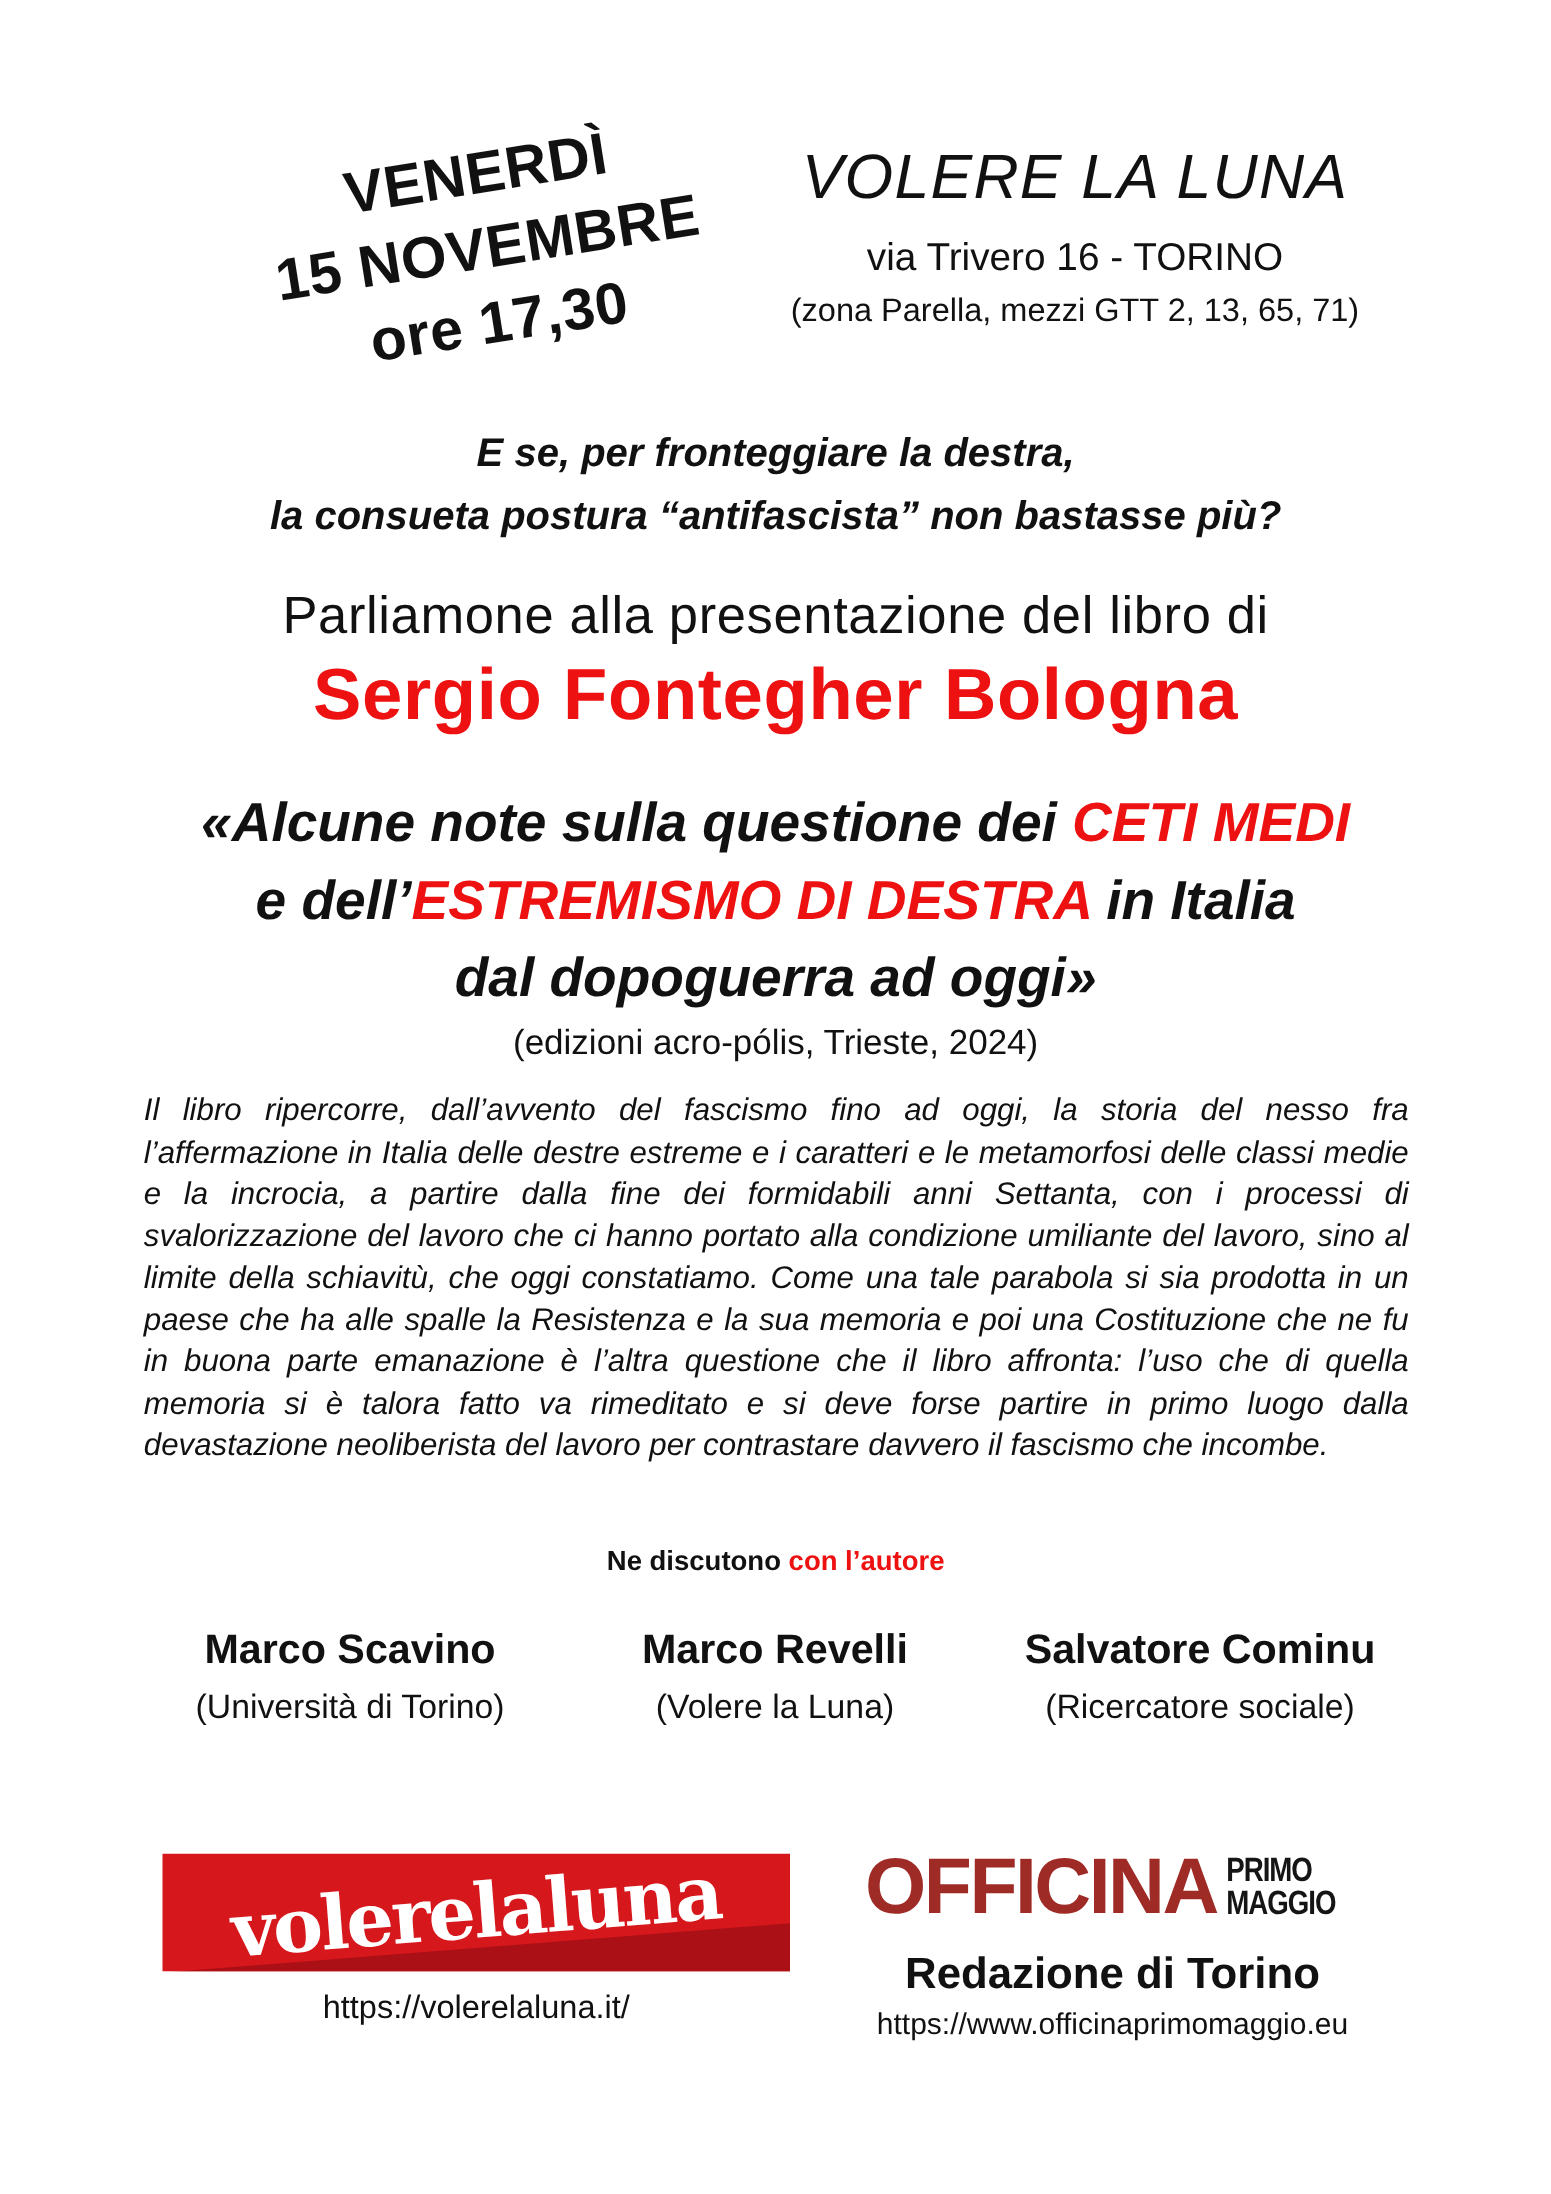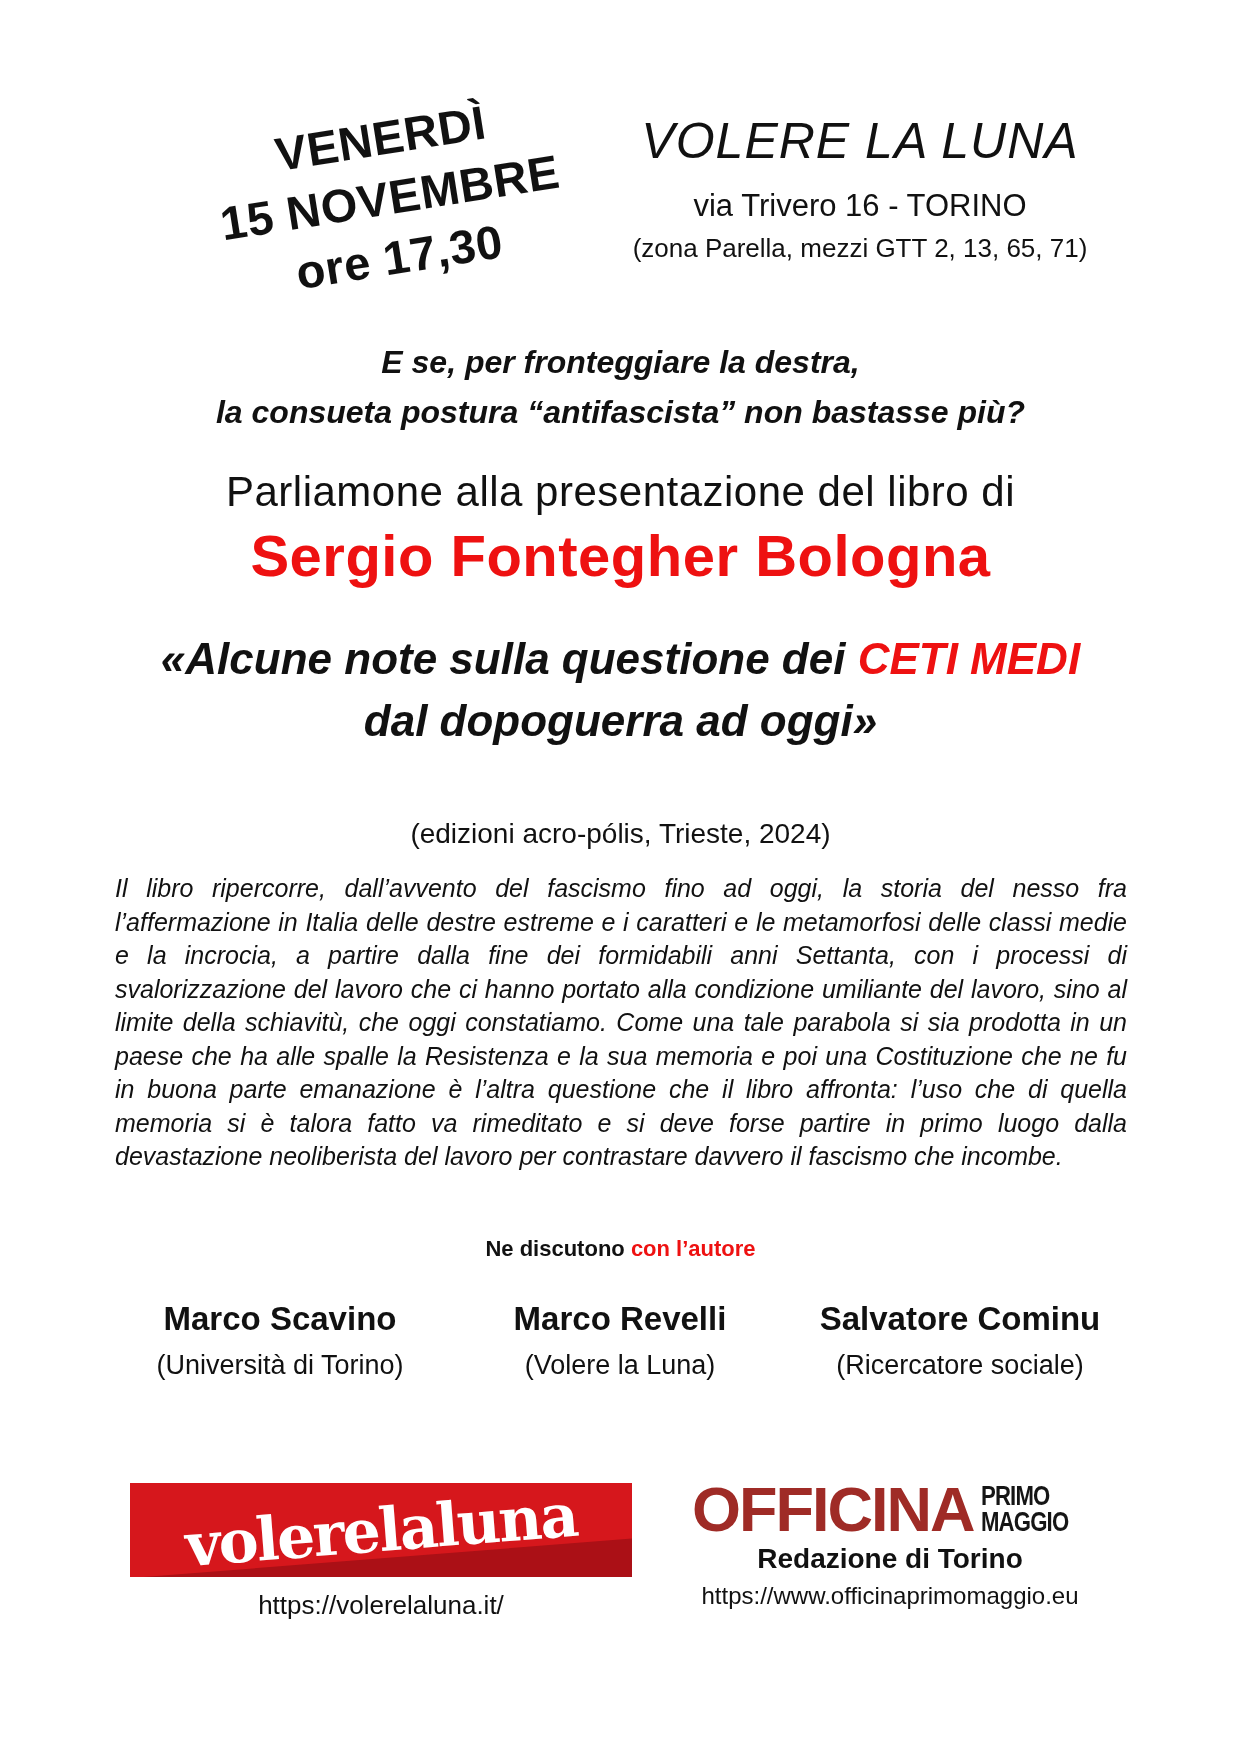--- a/index.html
+++ b/index.html
@@ -91,21 +91,21 @@
     font-size:63px;font-weight:800;color:var(--officina-red);
     letter-spacing:-2px;line-height:1;
   }
   .officina-sub{
     display:flex;flex-direction:column;justify-content:center;
     margin-left:8px;text-align:left;
     font-size:27px;font-weight:800;line-height:0.95;letter-spacing:-1px;
     color:#151515;
     transform:scaleX(0.82);transform-origin:left center;
   }
-  .officina-subtitle{font-size:28px;font-weight:700;margin-top:2px;}
+  .officina-subtitle{font-size:35px;font-weight:700;margin-top:18px;}
   .officina-url{font-size:24px;margin-top:7px;}
 </style>
 </head>
 <body>
 
 <div class="page">
 
   <div class="abs date-block">
     <div>VENERDÌ</div>
     <div>15 NOVEMBRE</div>
@@ -122,20 +122,21 @@
     <div>E se, per fronteggiare la destra,</div>
     <div>la consueta postura “antifascista” non bastasse più?</div>
   </div>
 
   <div class="abs centered lead">Parliamone alla presentazione del libro di</div>
 
   <div class="abs centered author">Sergio Fontegher Bologna</div>
 
   <div class="abs centered book-title">
     <div><span>«Alcune note sulla questione dei </span><span class="red">CETI MEDI</span></div>
+    <div><span>e dell’</span><span class="red">ESTREMISMO DI DESTRA</span><span> in Italia</span></div>
     <div>dal dopoguerra ad oggi»</div>
   </div>
 
   <div class="abs centered edition">(edizioni acro-pólis, Trieste, 2024)</div>
 
   <div class="abs synopsis">Il libro ripercorre, dall’avvento del fascismo fino ad oggi, la storia del nesso fra l’affermazione in Italia delle destre estreme e i caratteri e le metamorfosi delle classi medie e la incrocia, a partire dalla fine dei formidabili anni Settanta, con i processi di svalorizzazione del lavoro che ci hanno portato alla condizione umiliante del lavoro, sino al limite della schiavitù, che oggi constatiamo. Come una tale parabola si sia prodotta in un paese che ha alle spalle la Resistenza e la sua memoria e poi una Costituzione che ne fu in buona parte emanazione è l’altra questione che il libro affronta: l’uso che di quella memoria si è talora fatto va rimeditato e si deve forse partire in primo luogo dalla devastazione neoliberista del lavoro per contrastare davvero il fascismo che incombe.</div>
 
   <div class="abs centered discussion-heading"><span>Ne discutono </span><span class="red">con l’autore</span></div>
 
   <div class="abs panelists">

